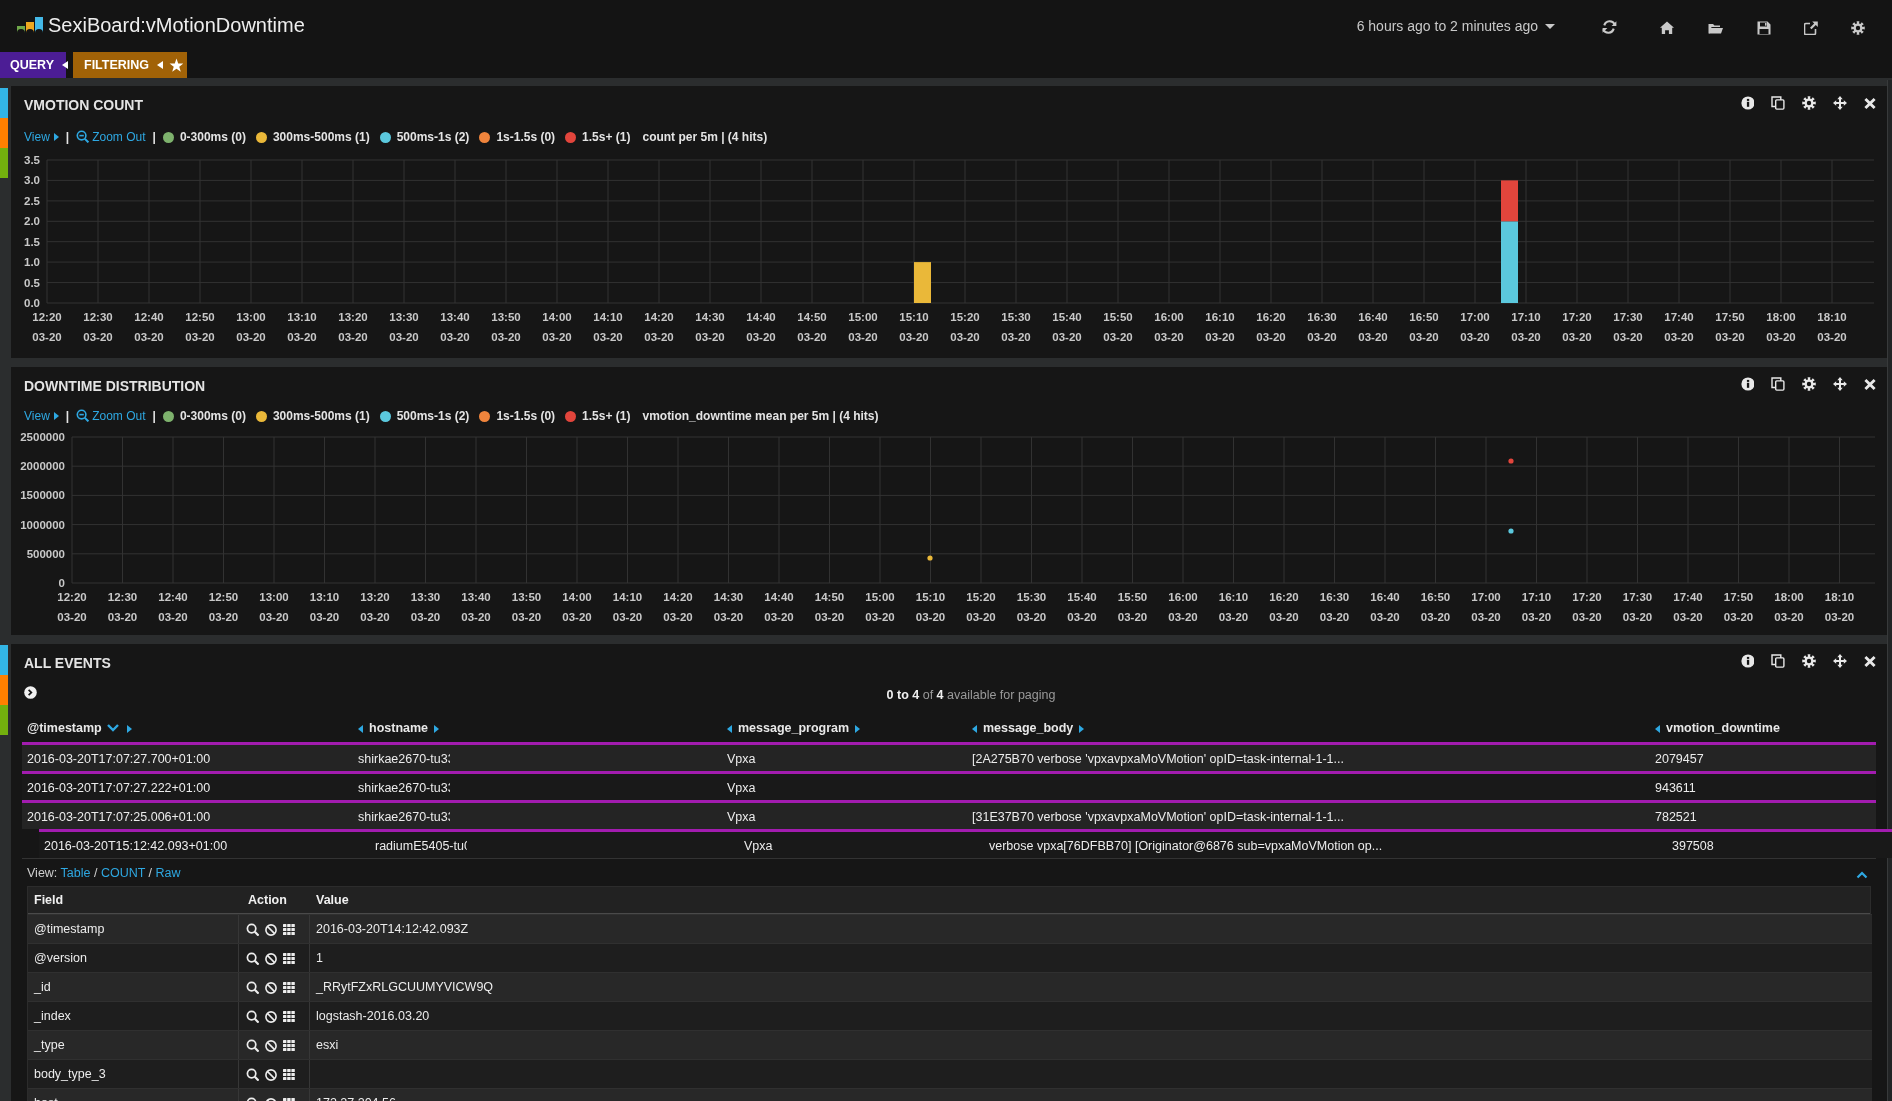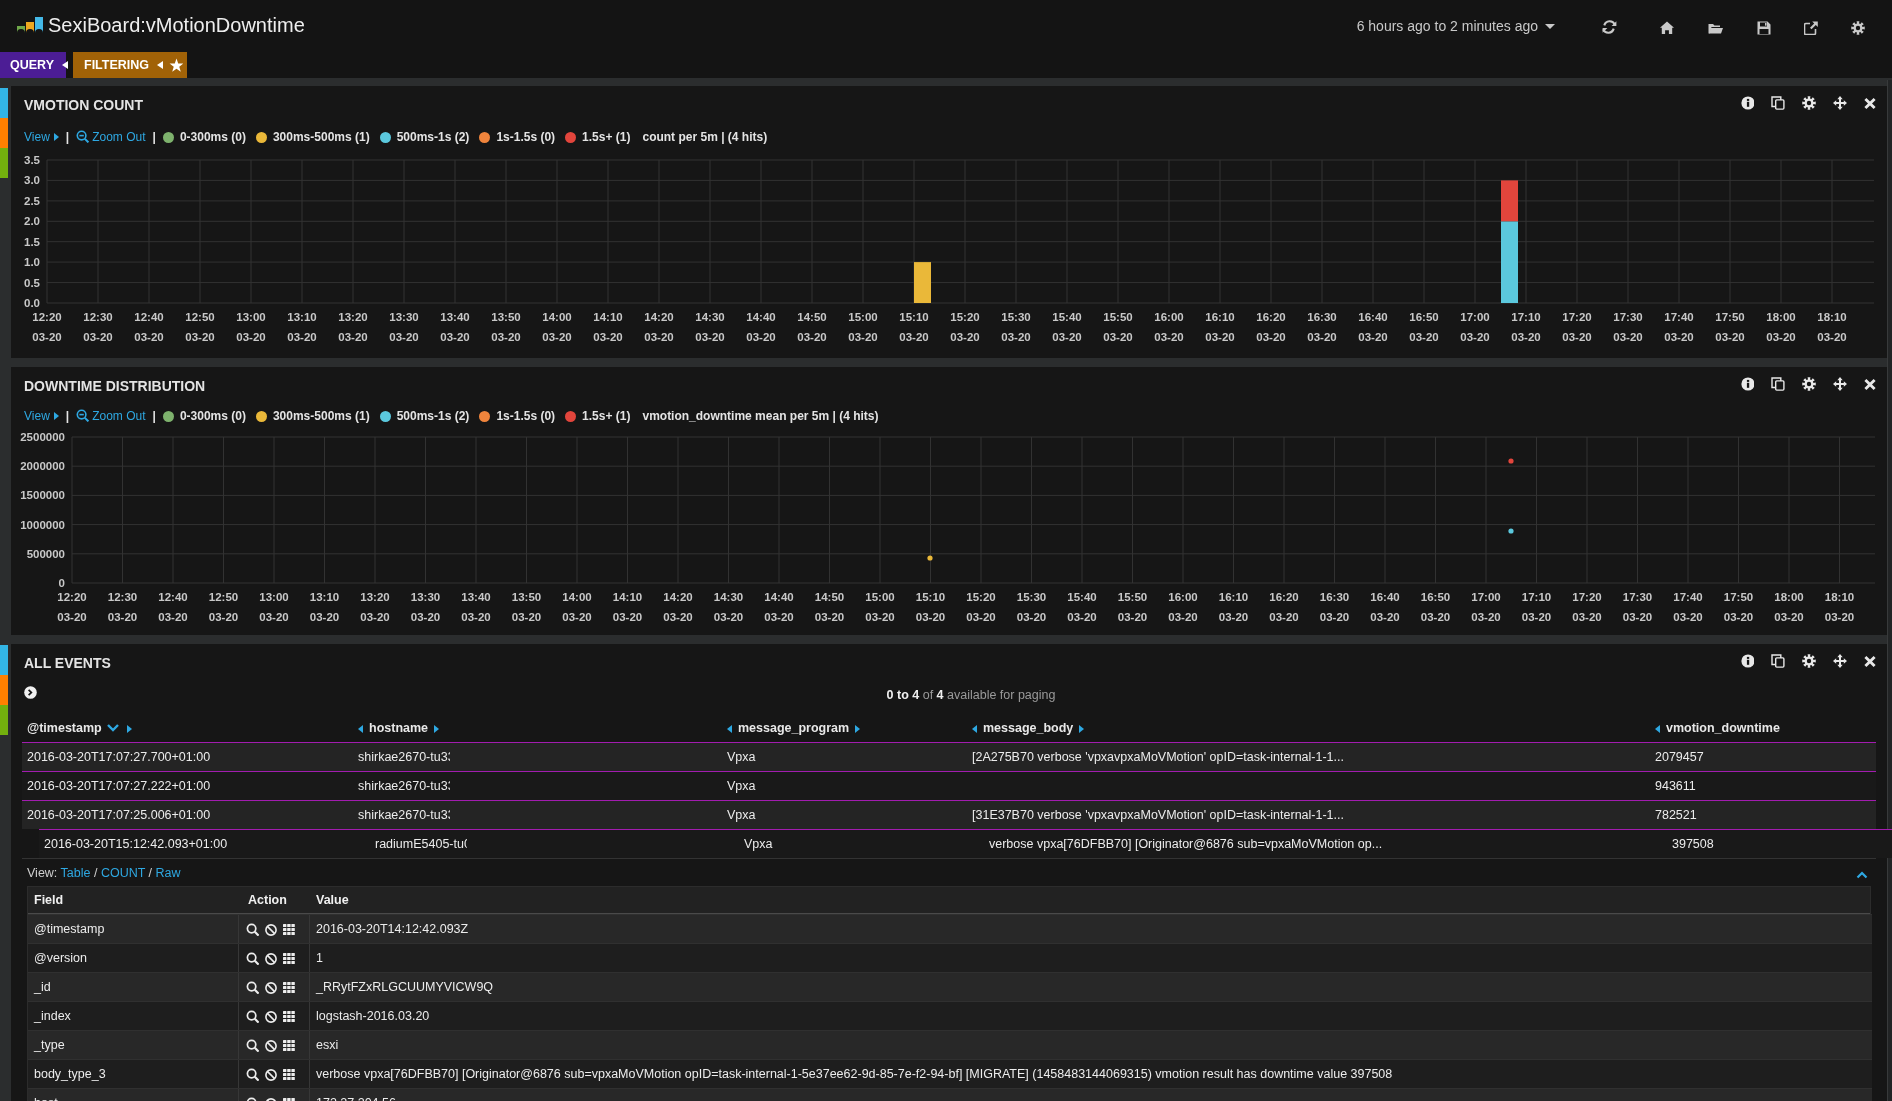--- a/index.html
+++ b/index.html
@@ -34,21 +34,21 @@
 .ltail { font-weight:bold; margin-left:2px; }
 .ax { font-size:11.5px; font-weight:bold; fill:#c8c8c8; font-family:"Liberation Sans",sans-serif; }
 .strips { position:absolute; left:0; width:8px; }
 .strips div { width:8px; height:30px; }
 
 .ehead { position:absolute; height:16px; font-size:12.5px; font-weight:bold; color:#e8e8e8; white-space:nowrap; }
 .btri-l, .btri-r { display:inline-block; width:0; height:0; border-top:4.5px solid transparent; border-bottom:4.5px solid transparent; vertical-align:-1px;}
 .btri-l { border-right:5.5px solid #2ea8e2; margin-right:6px; }
 .btri-r { border-left:5.5px solid #2ea8e2; margin-left:6px; }
 .erow { position:absolute; left:11px; width:1854px; height:29px; font-size:12.5px; color:#ececec;
-  border-top:1px solid #a21caf; }
+  border-top:3px solid #a21caf; }
 .erow span { position:absolute; top:7px; white-space:nowrap; overflow:hidden; }
 .rL { background:#242424; }
 .rD { background:#191919; }
 .c1 { left:5px; width:330px; }
 .c2 { left:336px; width:92px; }
 .c3 { left:705px; width:240px; }
 .c4 { left:950px; width:680px; }
 .c5 { left:1633px; width:200px; }
 
 .drow { position:absolute; left:0; width:1844px; height:29px; font-size:12.5px; color:#ececec;
@@ -688,21 +688,20 @@
           <svg width="13" height="13" style="color:#ededed;">
             <use href="#i-search"></use>
           </svg>
           <svg width="12" height="12" style="color:#ededed;">
             <use href="#i-ban"></use>
           </svg>
           <svg width="13" height="12" style="color:#ededed;">
             <use href="#i-th"></use>
           </svg>
         </span>
-        <span class="dv">verbose vpxa[76DFBB70] [Originator@6876 sub=vpxaMoVMotion opID=task-internal-1-5e37ee62-9d-85-7e-f2-94-bf] [MIGRATE] (1458483144069315) vmotion result has downtime value 397508</span>
       </div>
       <div style="position:relative" class="drow dL">
         <span class="df">host</span>
         <span class="da">
           <svg width="13" height="13" style="color:#ededed;">
             <use href="#i-search"></use>
           </svg>
           <svg width="12" height="12" style="color:#ededed;">
             <use href="#i-ban"></use>
           </svg>

